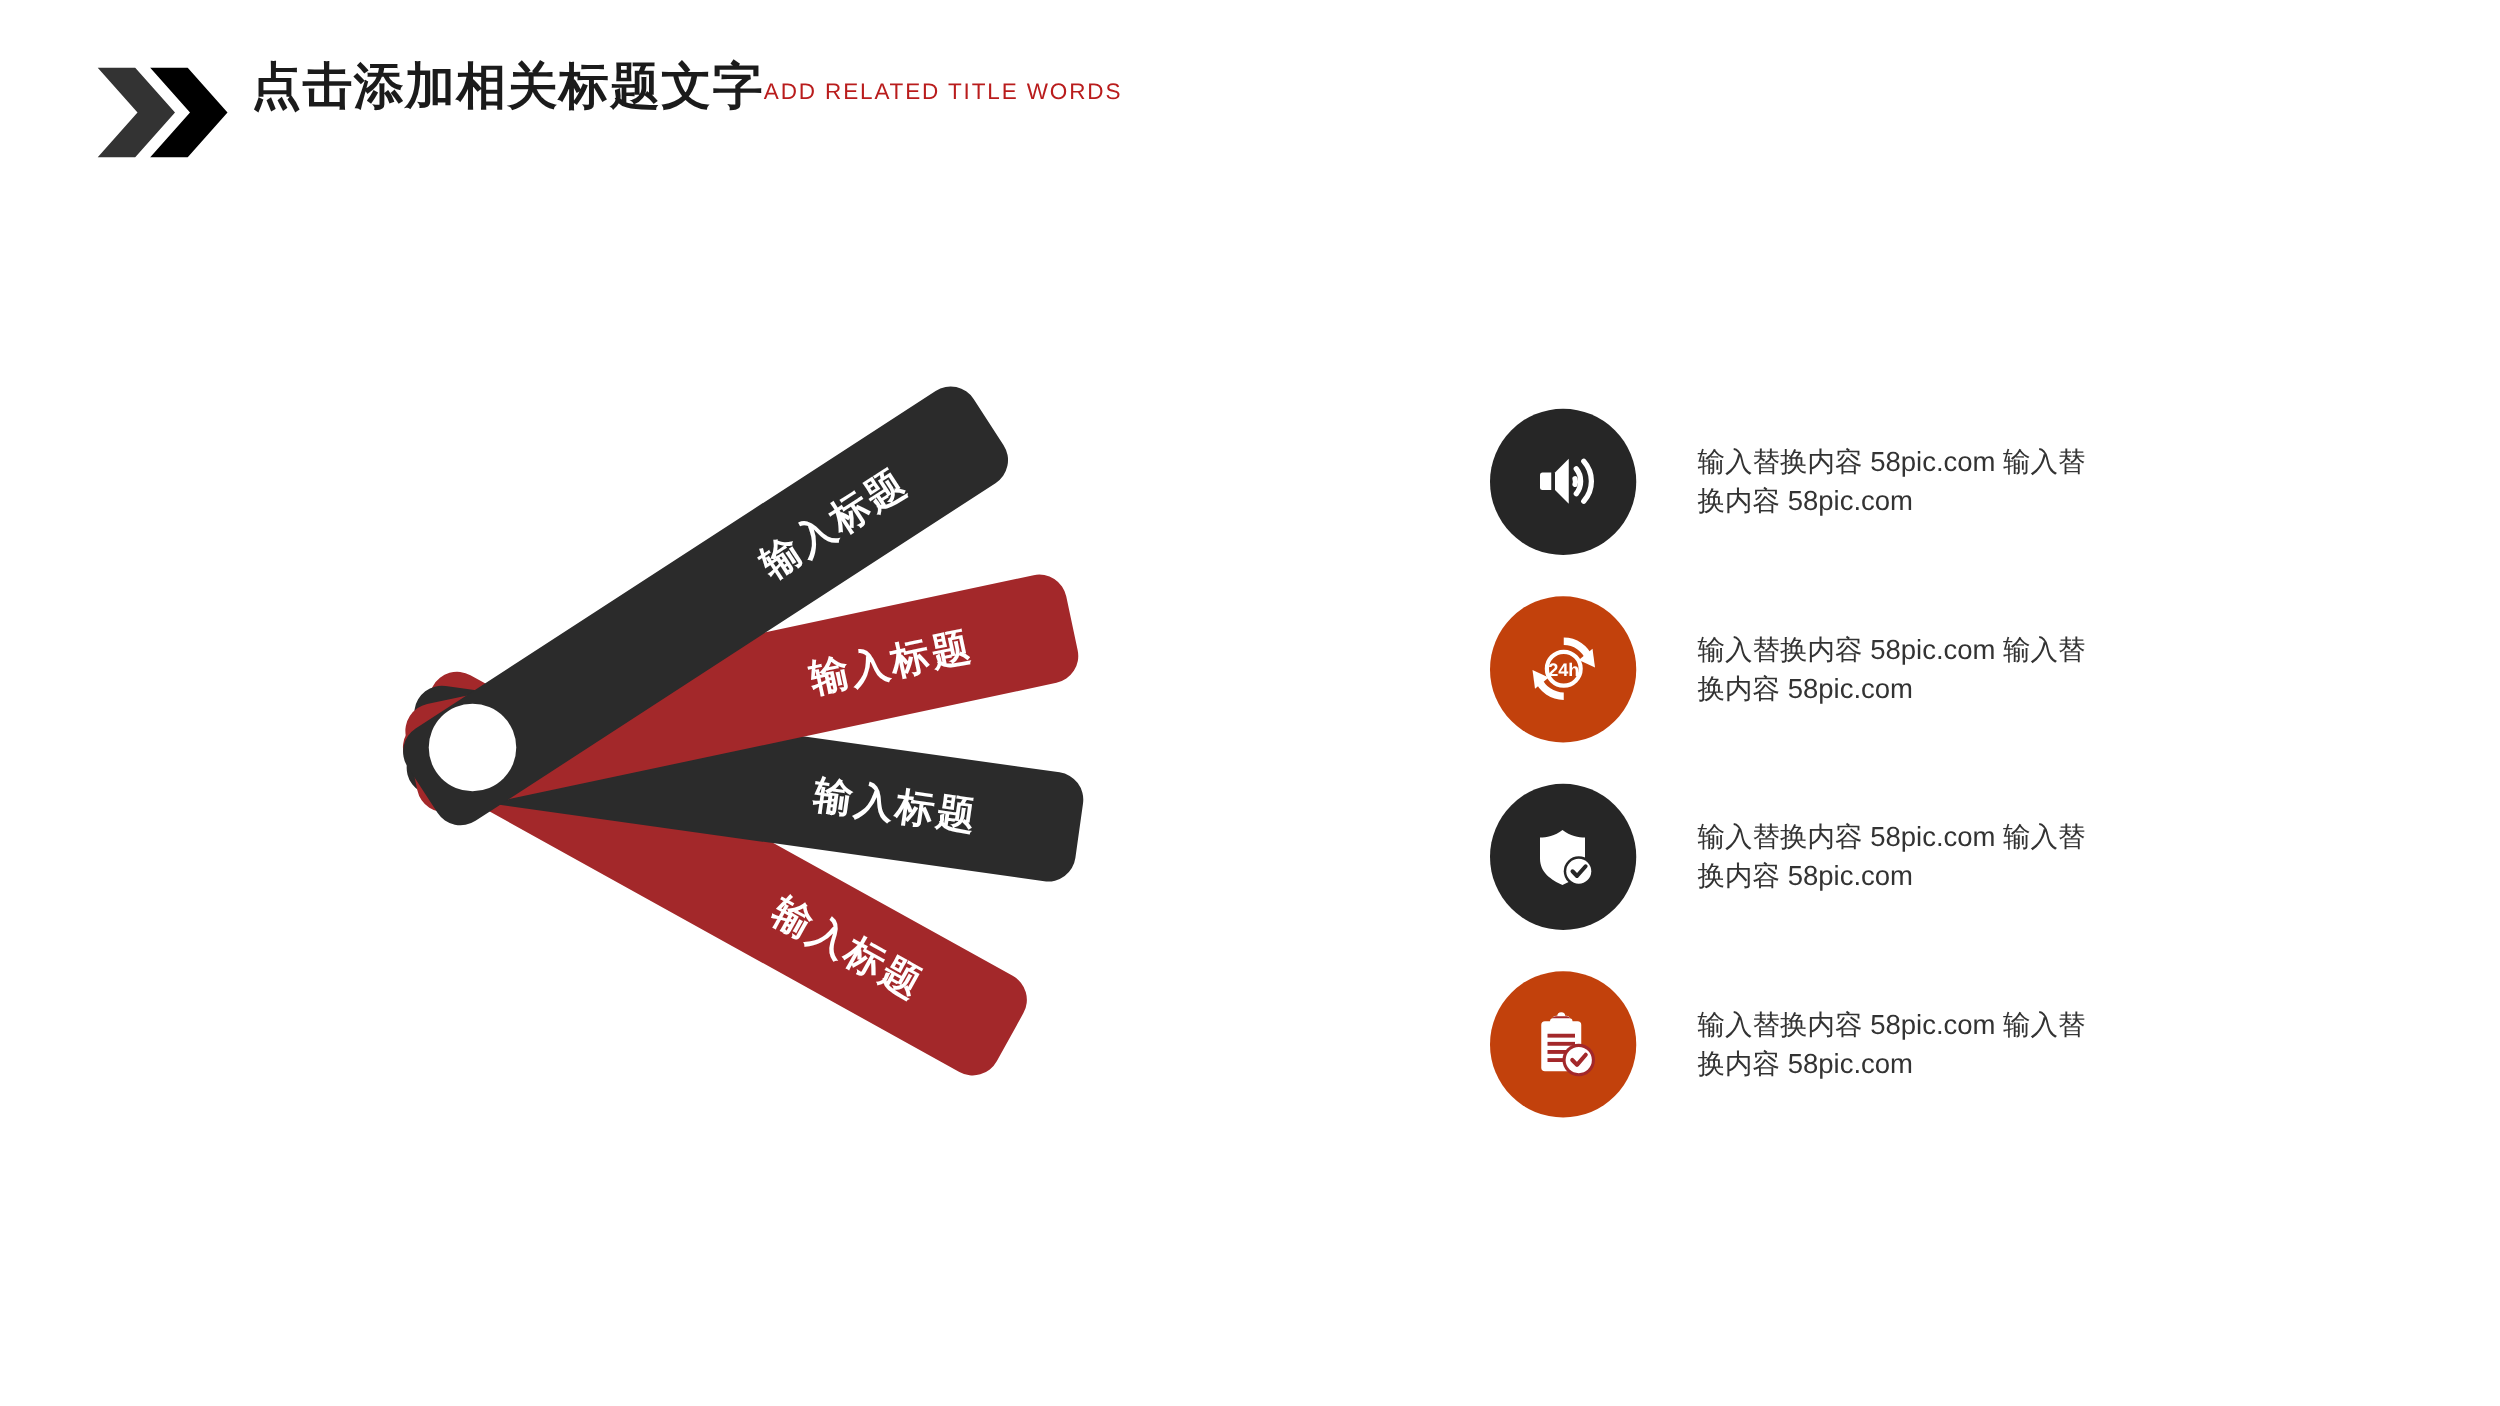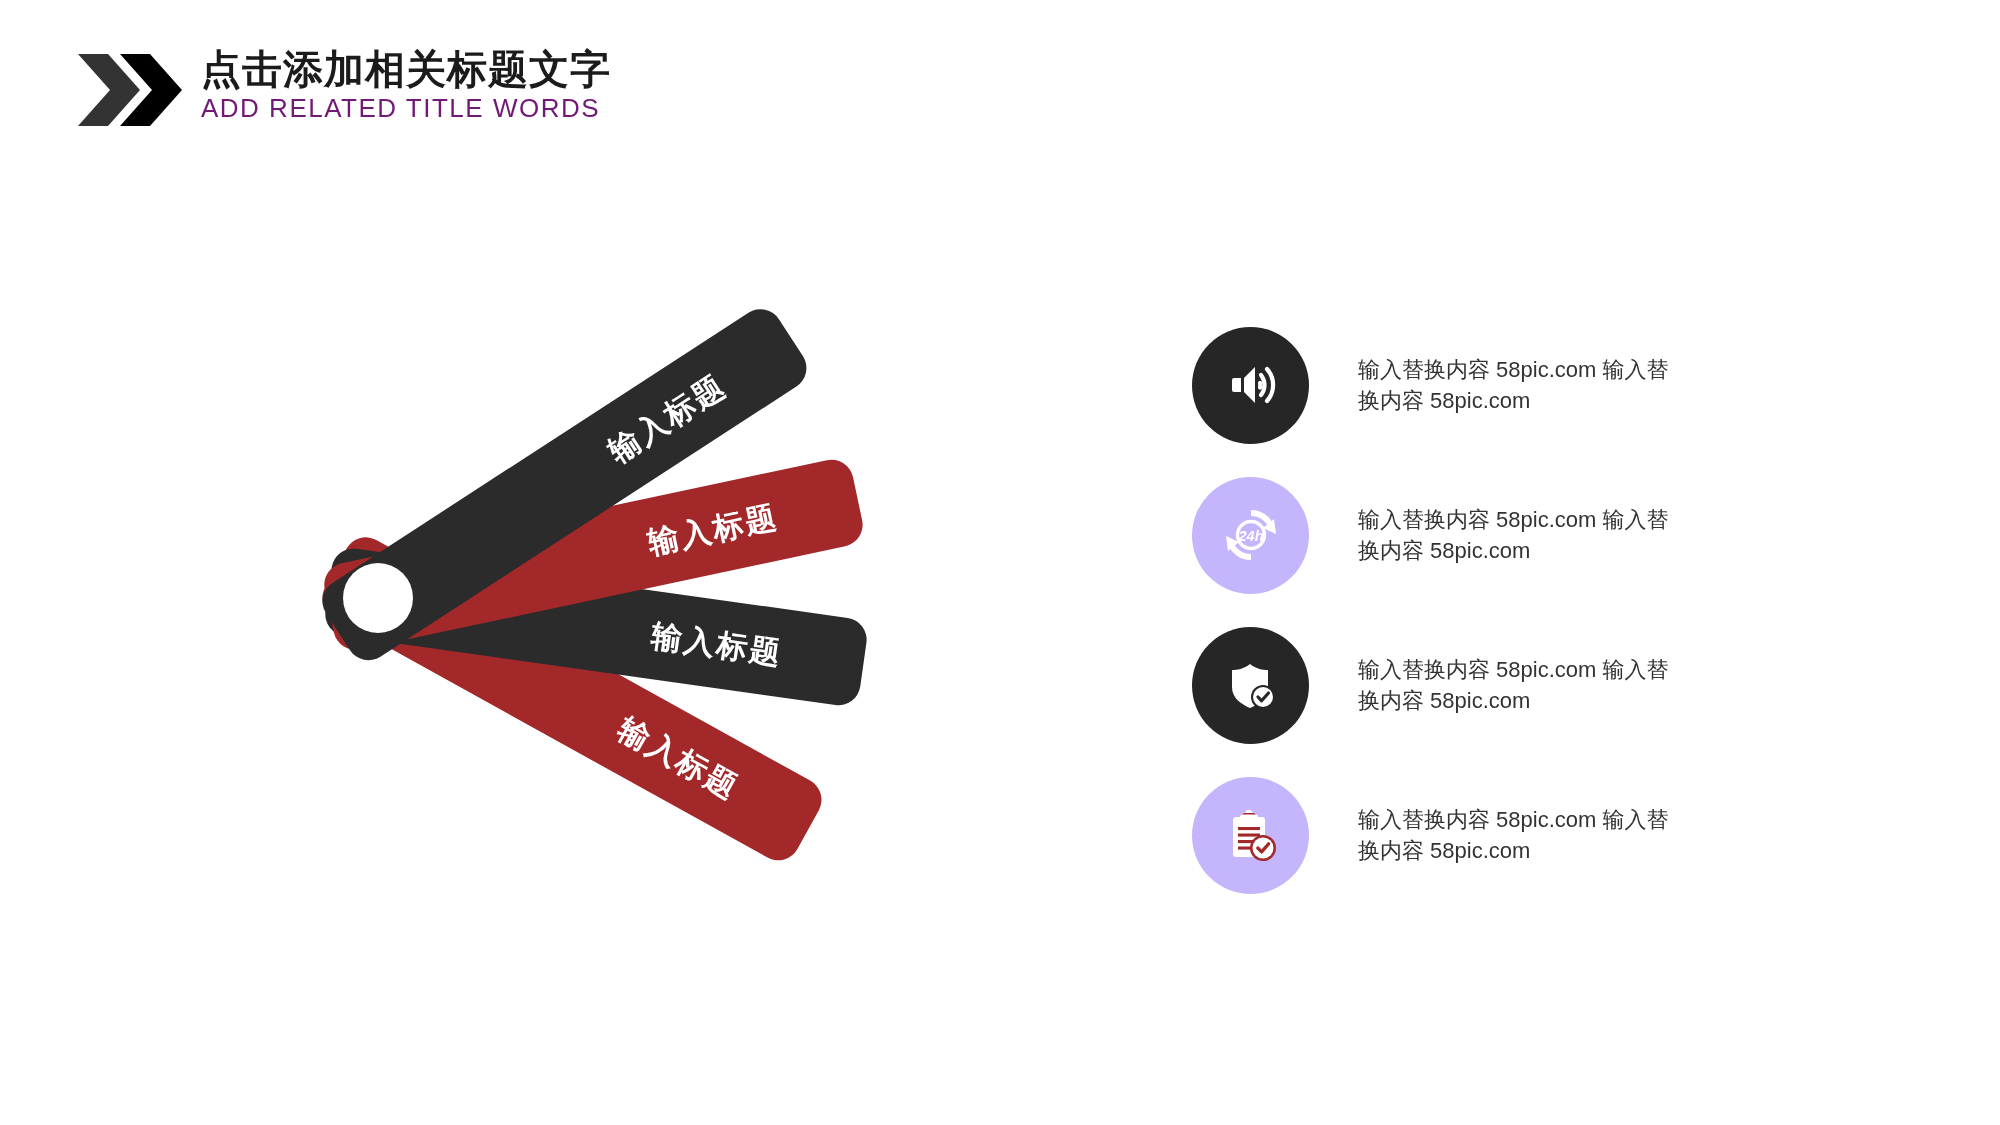--- a/index.html
+++ b/index.html
@@ -8,47 +8,47 @@
     background:#ffffff;
     font-family:"Liberation Sans","DejaVu Sans",sans-serif;
     overflow:hidden;position:relative;
   }
   .slide{position:absolute;inset:0;background:#fff;}
 
   
   .header{position:absolute;left:78px;top:48px;display:flex;align-items:flex-start;}
   .chevrons{position:relative;width:105px;height:72px;margin-top:6px;flex:0 0 auto;}
   .chevrons svg{display:block;}
-  .head-text{margin-left:18px;display:flex;flex-direction:column;justify-content:center;}
+  .head-text{margin-left:18px;display:flex;flex-direction:row;justify-content:center;}
   .head-title{
     font-size:40px;font-weight:700;color:#1b1b1b;line-height:1.08;
     letter-spacing:1px;white-space:nowrap;
   }
   .head-sub{
-    font-size:26px;font-weight:400;color:#701a75;line-height:1.2;
-    letter-spacing:1.5px;white-space:nowrap;margin-top:2px;
+    font-size:18px;font-weight:400;color:#b91c1c;line-height:1.2;
+    letter-spacing:1.5px;white-space:nowrap;margin-top:15px;
   }
 
   
   .fan{position:absolute;left:230px;top:250px;width:760px;height:620px;}
   .fan svg{display:block;width:760px;height:620px;overflow:visible;}
   .blade-label{
     fill:#ffffff;font-family:"Liberation Sans","DejaVu Sans",sans-serif;
     font-size:31px;font-weight:700;letter-spacing:2px;
   }
 
   
   .list{position:absolute;left:1192px;top:310px;width:740px;}
   .row{display:flex;align-items:center;height:150px;}
   .ico{
     flex:0 0 auto;width:117px;height:117px;border-radius:50%;
     display:flex;align-items:center;justify-content:center;
   }
   .ico.dark{background:#262626;}
-  .ico.red{background:#c4b5fd;font-style:italic;}
+  .ico.red{background:#c2410c;}
   .ico svg{display:block;}
   .row-text{
     margin-left:49px;font-size:22px;line-height:1.42;color:#333333;
     width:330px;font-weight:400;
   }
 </style>
 </head>
 <body>
 
 <div class="slide">

